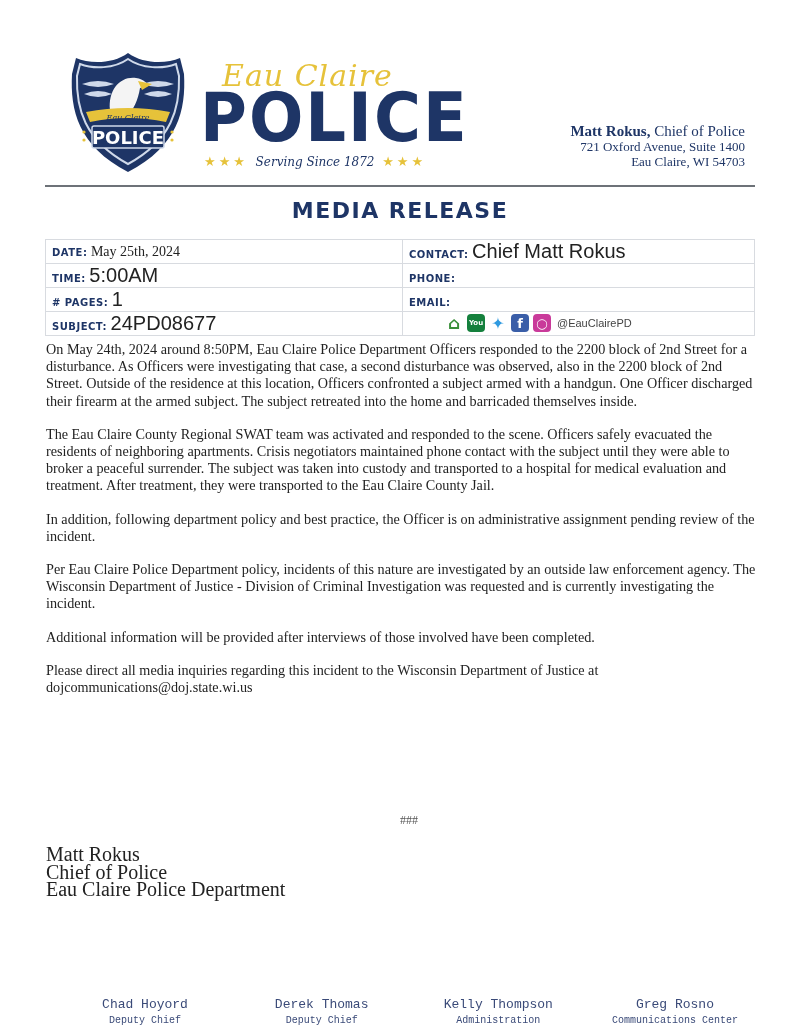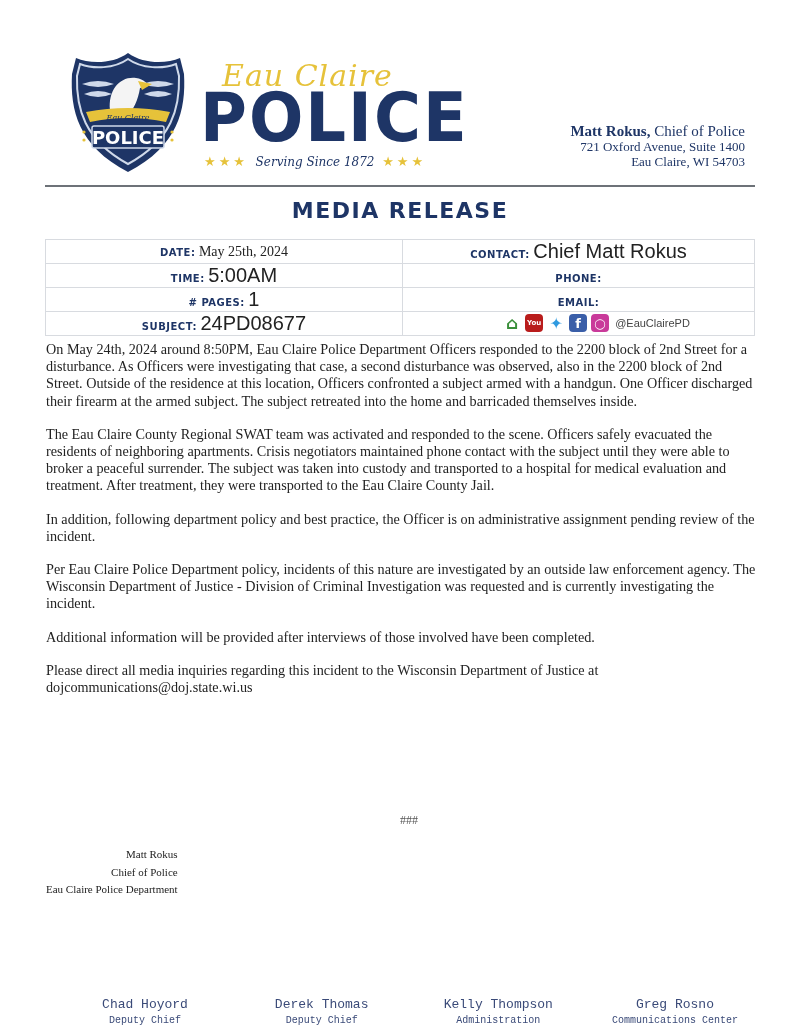--- a/index.html
+++ b/index.html
@@ -16,39 +16,39 @@
     .chief-name { font-size:15px;text-align:right; }
     .chief-name b { font-weight:bold; }
     .chief-addr { font-size:13px; }
     .rule { left:45px; top:185px; width:710px; height:2px; background:#6d7278; }
 
     
     .media-title { left:0; width:800px; top:198px; text-align:center; font-family:"DejaVu Sans", sans-serif; font-weight:bold; color:#1e3566; font-size:22px; letter-spacing:1.5px; }
 
     
     .info-table { left:45px; top:239px; width:710px; border-collapse:collapse; }
-    .info-table td { border:1px solid #d8dbe0; height:22px; padding:0 6px; font-size:14px; vertical-align:middle;text-align:center; }
+    .info-table td { border:1px solid #d8dbe0; height:22px; padding:0 6px; font-size:14px; vertical-align:middle; }
     .info-table td.c1 { width:344px; }
     .lbl { font-family:"DejaVu Sans", sans-serif; font-weight:bold; color:#1e3566; font-size:10px; letter-spacing:0.5px; }
     .val-serif { font-family:"Liberation Serif", serif; font-size:14px; }
     .val-sans { font-family:"Liberation Sans", sans-serif; font-size:20px; }
     .social { display:inline-flex; align-items:center; gap:4px; margin-left:36px; }
     .soc { width:18px; height:18px; border-radius:4px; display:inline-flex; align-items:center; justify-content:center; font-family:"DejaVu Sans", sans-serif; font-weight:bold; font-size:10px; color:#fff; }
     .soc-home { background:transparent; color:#3a8f3a; font-size:17px; }
-    .soc-yt { background:#b91c1c; font-size:7px; }
+    .soc-yt { background:#15803d; font-size:7px; }
     .soc-tw { background:transparent; color:#2f9ae0; font-size:16px; }
     .soc-fb { background:#3a5ea8; font-size:13px; }
     .soc-ig { background:#c93a9a; border:2px solid #c93a9a; box-sizing:border-box; }
     .handle { font-family:"Liberation Sans", sans-serif; font-size:11px; color:#444; margin-left:2px; }
 
     
     .body-text { left:46px; top:341px; width:716px; font-size:14.2px; line-height:17.2px; color:#222; }
     .body-text p { margin:0 0 16px 0; }
     .endmark { left:0; width:800px; top:813px; text-align:center; font-size:12px; color:#555; padding-left:18px; box-sizing:border-box; }
-    .sig { left:46px; top:846px; font-size:11px; line-height:17.5px;text-align:right; }
+    .sig { left:46px; top:846px; font-size:20px; line-height:17.5px; }
 
     
     .footer { left:60px; top:997px; width:700px; display:flex; justify-content:space-between;font-family:Liberation Mono, monospace; }
     .fcol { width:170px; text-align:center; color:#3a4a78; }
     .fname { font-size:13px; }
     .frole { font-size:10px; margin-top:3px; }
   </style>
 </head>
 <body>
 

